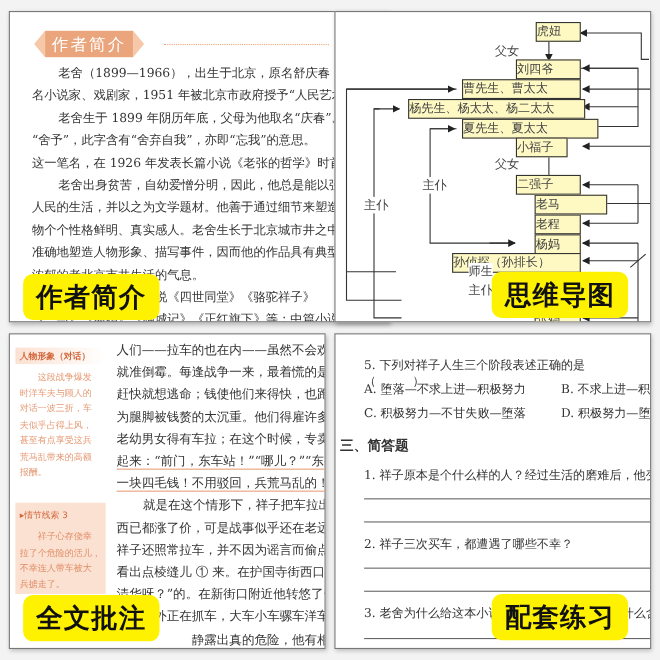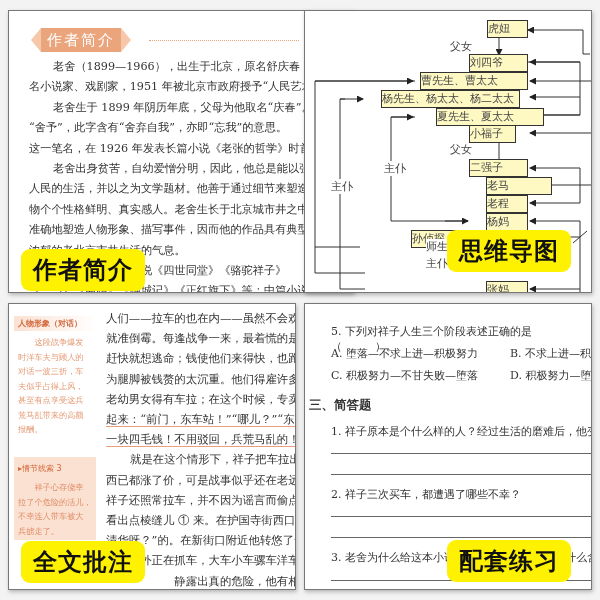--- a/index.html
+++ b/index.html
@@ -119,36 +119,36 @@
       <line x1="35" y1="88" x2="58" y2="88" marker-end="url(#ar)"></line>
       <polyline points="110,106 86,106 86,210 163,210"></polyline>
       <line x1="86" y1="106" x2="108" y2="106" marker-end="url(#ar)"></line>
       <line x1="140" y1="210" x2="163" y2="210" marker-end="url(#ar)"></line>
       <polyline points="10,236 55,236"></polyline>
     </g>
   </svg>
   <div class="node" style="left:182px; top:9px; width:41px;">虎妞</div>
   <div class="node" style="left:164px; top:43px; width:59px;">刘四爷</div>
   <div class="node" style="left:115px; top:61px; width:108px;">曹先生、曹太太</div>
-  <div class="node" style="left:76px; top:79px; width:139px;">杨先生、杨太太、杨二太太</div>
-  <div class="node" style="left:115px; top:97px; width:108px;margin-left:16px;">夏先生、夏太太</div>
+  <div class="node" style="left:66px; top:79px; width:161px;">杨先生、杨太太、杨二太太</div>
+  <div class="node" style="left:115px; top:97px; width:124px;">夏先生、夏太太</div>
   <div class="node" style="left:164px; top:114px; width:47px;">小福子</div>
   <div class="node" style="left:164px; top:148px; width:59px;">二强子</div>
   <div class="node" style="left:181px; top:166px; width:66px;">老马</div>
   <div class="node" style="left:181px; top:184px; width:42px;">老程</div>
   <div class="node" style="left:181px; top:202px; width:42px;">杨妈</div>
   <div class="node" style="left:106px; top:219px; width:117px;">孙侦探（孙排长）</div>
   <div class="node" style="left:181px; top:270px; width:42px;">张妈</div>
   <div class="lbl" style="left:145px; top:28px;">父女</div>
   <div class="lbl" style="left:145px; top:131px;">父女</div>
   <div class="lbl" style="left:79px; top:150px; background:#fff;">主仆</div>
   <div class="lbl" style="left:26px; top:168px; background:#fff;">主仆</div>
   <div class="lbl" style="left:121px; top:228px; background:#fff;">师生</div>
   <div class="lbl" style="left:121px; top:245px; background:#fff;">主仆</div>
-  <div class="badge" style="left:142px; top:219px;">思维导图</div>
+  <div class="badge" style="left:142px; top:236px;">思维导图</div>
 </div>
 
 <div class="panel" id="p3">
   <div class="side-box1">
     <div class="side-head">人物形象（对话）</div>
     <div class="side-note">
       <div>　　这段战争爆发</div>
       <div>时洋车夫与顾人的</div>
       <div>对话一波三折，车</div>
       <div>夫似乎占得上风，</div>

